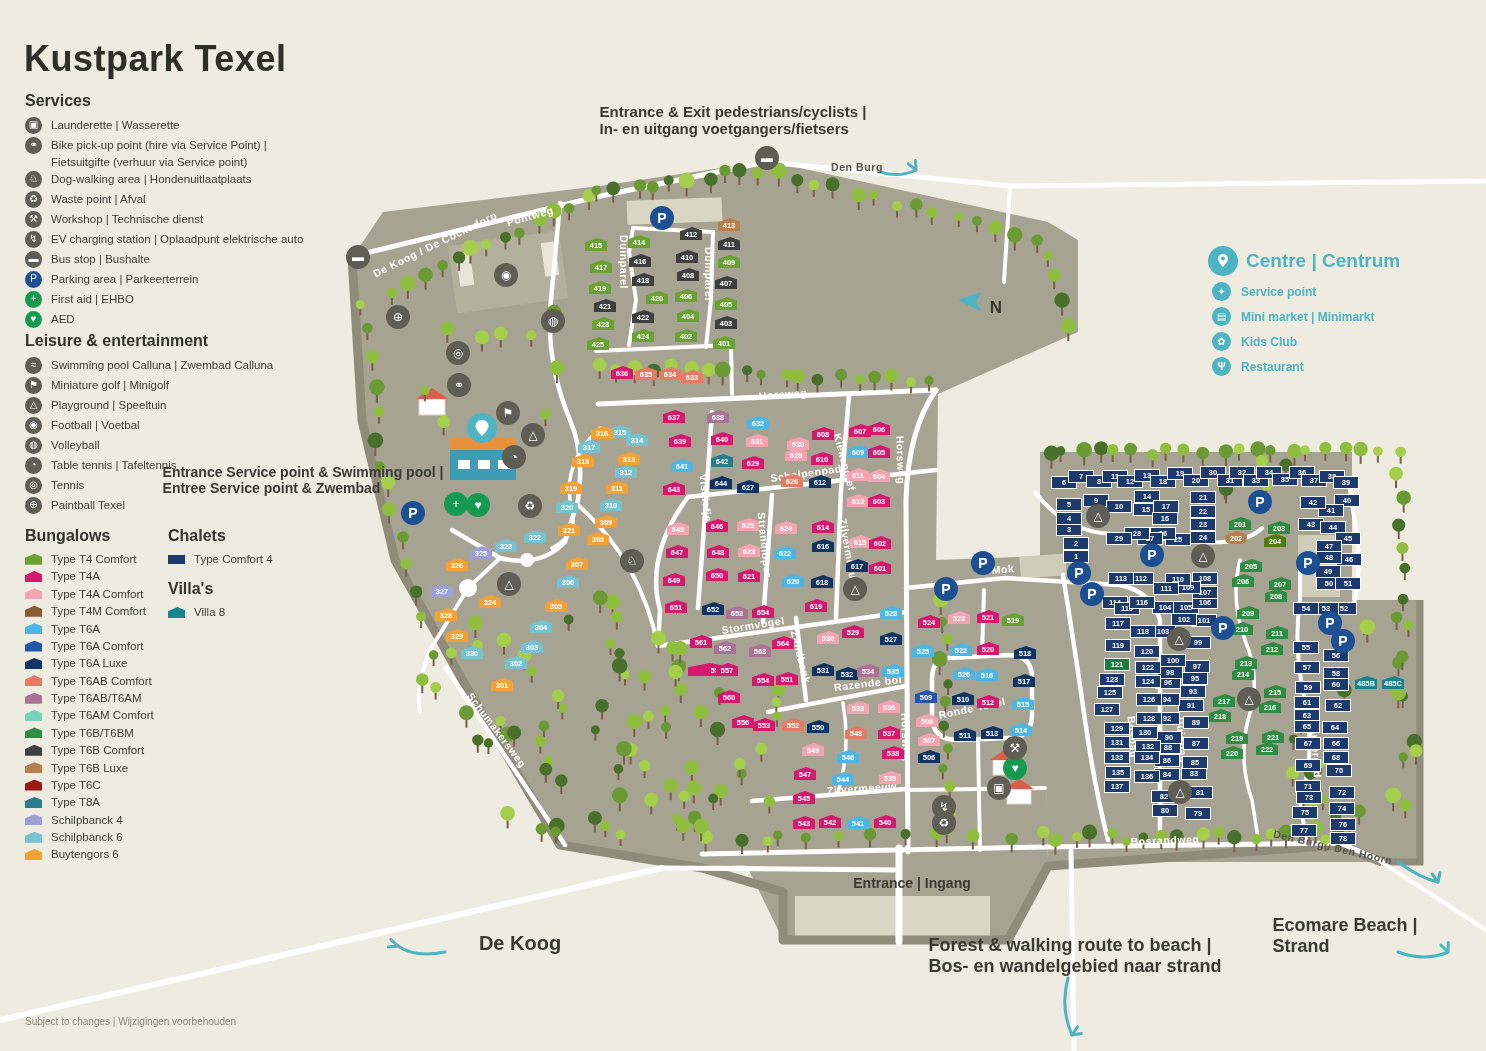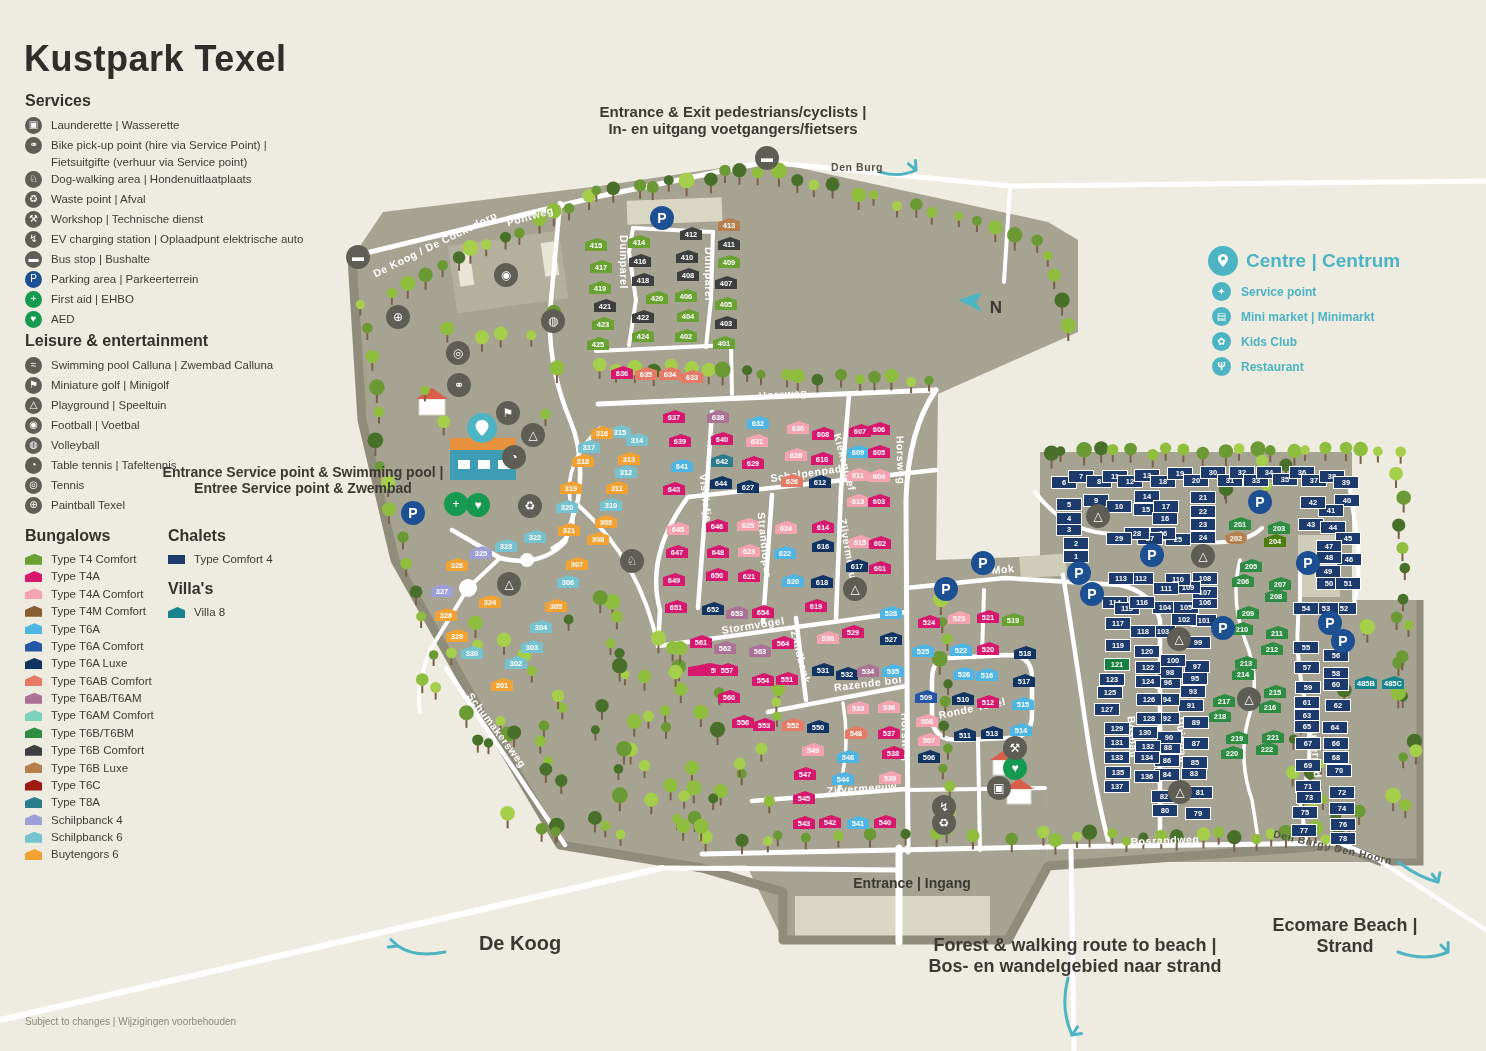--- a/index.html
+++ b/index.html
@@ -31,21 +31,21 @@
      width:22px;height:13px;line-height:15px;transform:translate(-11px,-7px);
      clip-path:polygon(0 32%,55% 0,100% 26%,100% 100%,0 100%);}
   .plot.rect{clip-path:none;height:11px;line-height:11px;width:24px;transform:translate(-12px,-6px);box-shadow:0 0 0 1px #fff;}
   .micon{position:absolute;border-radius:50%;background:#5f5e55;color:#fff;display:flex;
      align-items:center;justify-content:center;transform:translate(-50%,-50%);width:24px;height:24px;font-size:12px;}
   .micon.p{background:#1d4f93;font-weight:bold;font-size:14px;}
   .micon.green{background:#169a52;}
   .street{position:absolute;color:#fff;font-weight:bold;font-size:10.5px;letter-spacing:.6px;
      white-space:nowrap;transform-origin:center;}
   .street.dark{color:#55544b;}
-  .maplabel{position:absolute;color:#3a3a32;font-weight:bold;text-align:center;white-space:nowrap;
+  .maplabel{position:absolute;color:#3a3a32;font-weight:bold;white-space:nowrap;
      transform:translateX(-50%);}
   .foot{position:absolute;left:25px;top:1016px;font-size:10px;color:#8a887c;}
 </style>
 </head>
 <body>
 
 <div id="stage">
   <svg id="basesvg" width="1486" height="1051">
       <path d="M 383 212 L 600 186 L 768 161 L 1048 222 L 1078 240 L 1078 332 L 938 394 L 936 560 L 1042 556 L 1048 862 L 702 866 L 560 845 L 468 690 L 395 560 L 362 420 L 352 258 Z" fill="#a7a392"></path>
       <path d="M 1040 452 L 1352 452 L 1352 600 L 1420 600 L 1420 862 L 1048 862 L 1040 560 Z" fill="#a7a392"></path>
@@ -947,21 +947,21 @@
       <div class="plot" style="left: 680px; top: 441px; background: rgb(214, 24, 110);">639</div>
       <div class="plot" style="left: 722px; top: 439px; background: rgb(214, 24, 110);">640</div>
       <div class="plot" style="left: 682px; top: 466px; background: rgb(79, 182, 227);">641</div>
       <div class="plot" style="left: 722px; top: 461px; background: rgb(43, 125, 140);">642</div>
       <div class="plot" style="left: 674px; top: 489px; background: rgb(214, 24, 110);">643</div>
       <div class="plot" style="left: 721px; top: 483px; background: rgb(18, 52, 99);">644</div>
       <div class="plot" style="left: 748px; top: 487px; background: rgb(18, 52, 99);">627</div>
       <div class="plot" style="left: 753px; top: 463px; background: rgb(214, 24, 110);">629</div>
       <div class="plot" style="left: 757px; top: 441px; background: rgb(244, 163, 177);">631</div>
       <div class="plot" style="left: 758px; top: 423px; background: rgb(79, 182, 227);">632</div>
-      <div class="plot" style="left: 798px; top: 428px; background: rgb(244, 163, 177);">630</div>
+      <div class="plot" style="left: 798px; top: 444px; background: rgb(244, 163, 177);">630</div>
       <div class="plot" style="left: 796px; top: 455px; background: rgb(244, 163, 177);">628</div>
       <div class="plot" style="left: 792px; top: 481px; background: rgb(229, 122, 102);">626</div>
       <div class="plot" style="left: 823px; top: 434px; background: rgb(214, 24, 110);">608</div>
       <div class="plot" style="left: 822px; top: 459px; background: rgb(214, 24, 110);">610</div>
       <div class="plot" style="left: 820px; top: 482px; background: rgb(18, 52, 99);">612</div>
       <div class="plot" style="left: 860px; top: 431px; background: rgb(214, 24, 110);">607</div>
       <div class="plot" style="left: 879px; top: 429px; background: rgb(214, 24, 110);">606</div>
       <div class="plot" style="left: 858px; top: 452px; background: rgb(79, 182, 227);">609</div>
       <div class="plot" style="left: 879px; top: 452px; background: rgb(214, 24, 110);">605</div>
       <div class="plot" style="left: 858px; top: 475px; background: rgb(244, 163, 177);">611</div>

